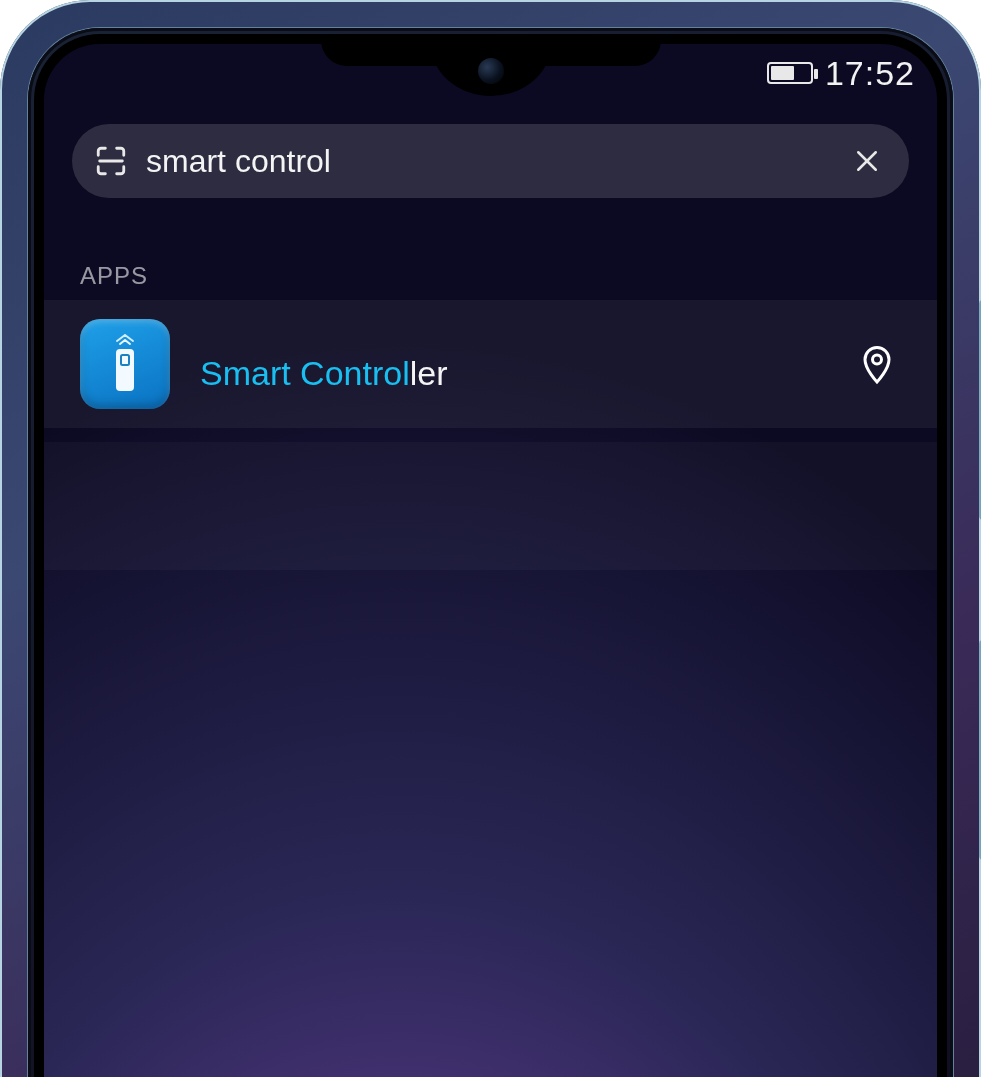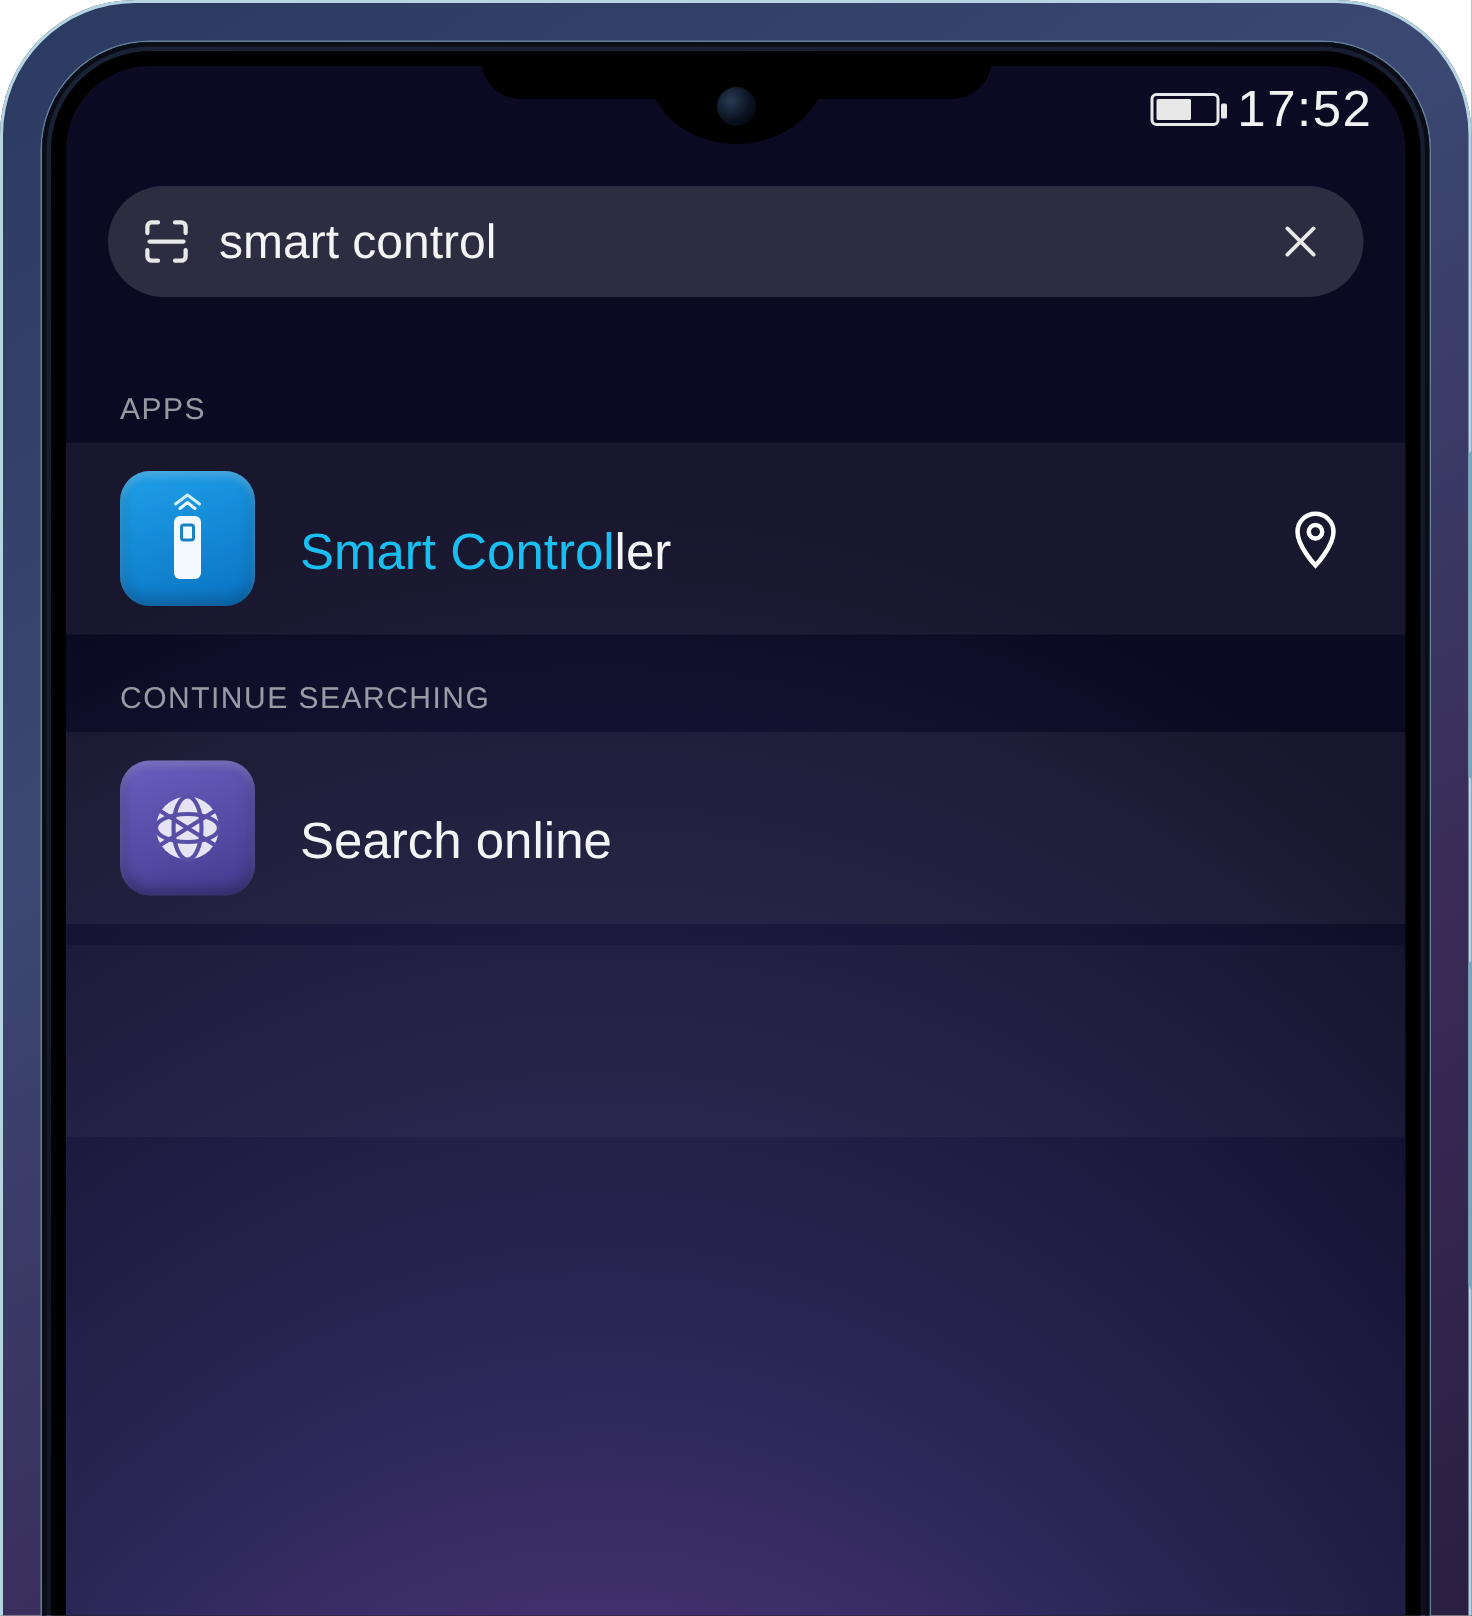--- a/index.html
+++ b/index.html
@@ -85,21 +85,21 @@
   }
   .searchbar .qr svg { display:block; }
   .searchbar .text { flex: 1; color: #f4f4f4; font-size: 32px; }
   .searchbar .clear { width: 40px; height: 40px; display:flex; align-items:center; justify-content:center; }
 
   
   .content { position:absolute; top: 200px; left:0; right:0; }
   .section-label {
     padding: 18px 36px 10px;
     color: rgba(255,255,255,0.58);
-    font-size: 20px;
+    font-size: 24px;
     letter-spacing: 1px;
   }
   .row {
     display: flex; align-items: center;
     height: 128px;
     padding: 0 36px;
     background: rgba(255,255,255,0.055);
     margin-bottom: 14px;
     gap: 30px;
   }
@@ -170,34 +170,20 @@
               </div>
               <div class="end">
                 <svg width="36" height="42" viewBox="0 0 24 28" fill="none" stroke="#ffffff" stroke-width="2">
                   <path d="M12 26s8-8.5 8-15a8 8 0 1 0-16 0c0 6.5 8 15 8 15z"></path>
                   <circle cx="12" cy="11" r="3"></circle>
                 </svg>
               </div>
             </div>
 
 
-            <div class="section-label">CONTINUE SEARCHING</div>
-            <div class="row">
-              <div class="app-icon icon-browser">
-                <svg width="56" height="56" viewBox="0 0 24 24">
-                  <circle cx="12" cy="12" r="9" fill="#e6e3f4"></circle>
-                  <g stroke="#5a4fa6" stroke-width="1.2" fill="none">
-                    <ellipse cx="12" cy="12" rx="9" ry="4"></ellipse>
-                    <ellipse cx="12" cy="12" rx="4" ry="9"></ellipse>
-                    <path d="M4 7l16 10M4 17L20 7"></path>
-                  </g>
-                </svg>
-              </div>
-              <div class="title">Search online</div>
-            </div>
 
             <div class="row" style="background:rgba(255,255,255,0.03);"></div>
 
           </div>
 
         </div>
       </div>
     </div>
   </div>
 </div>

